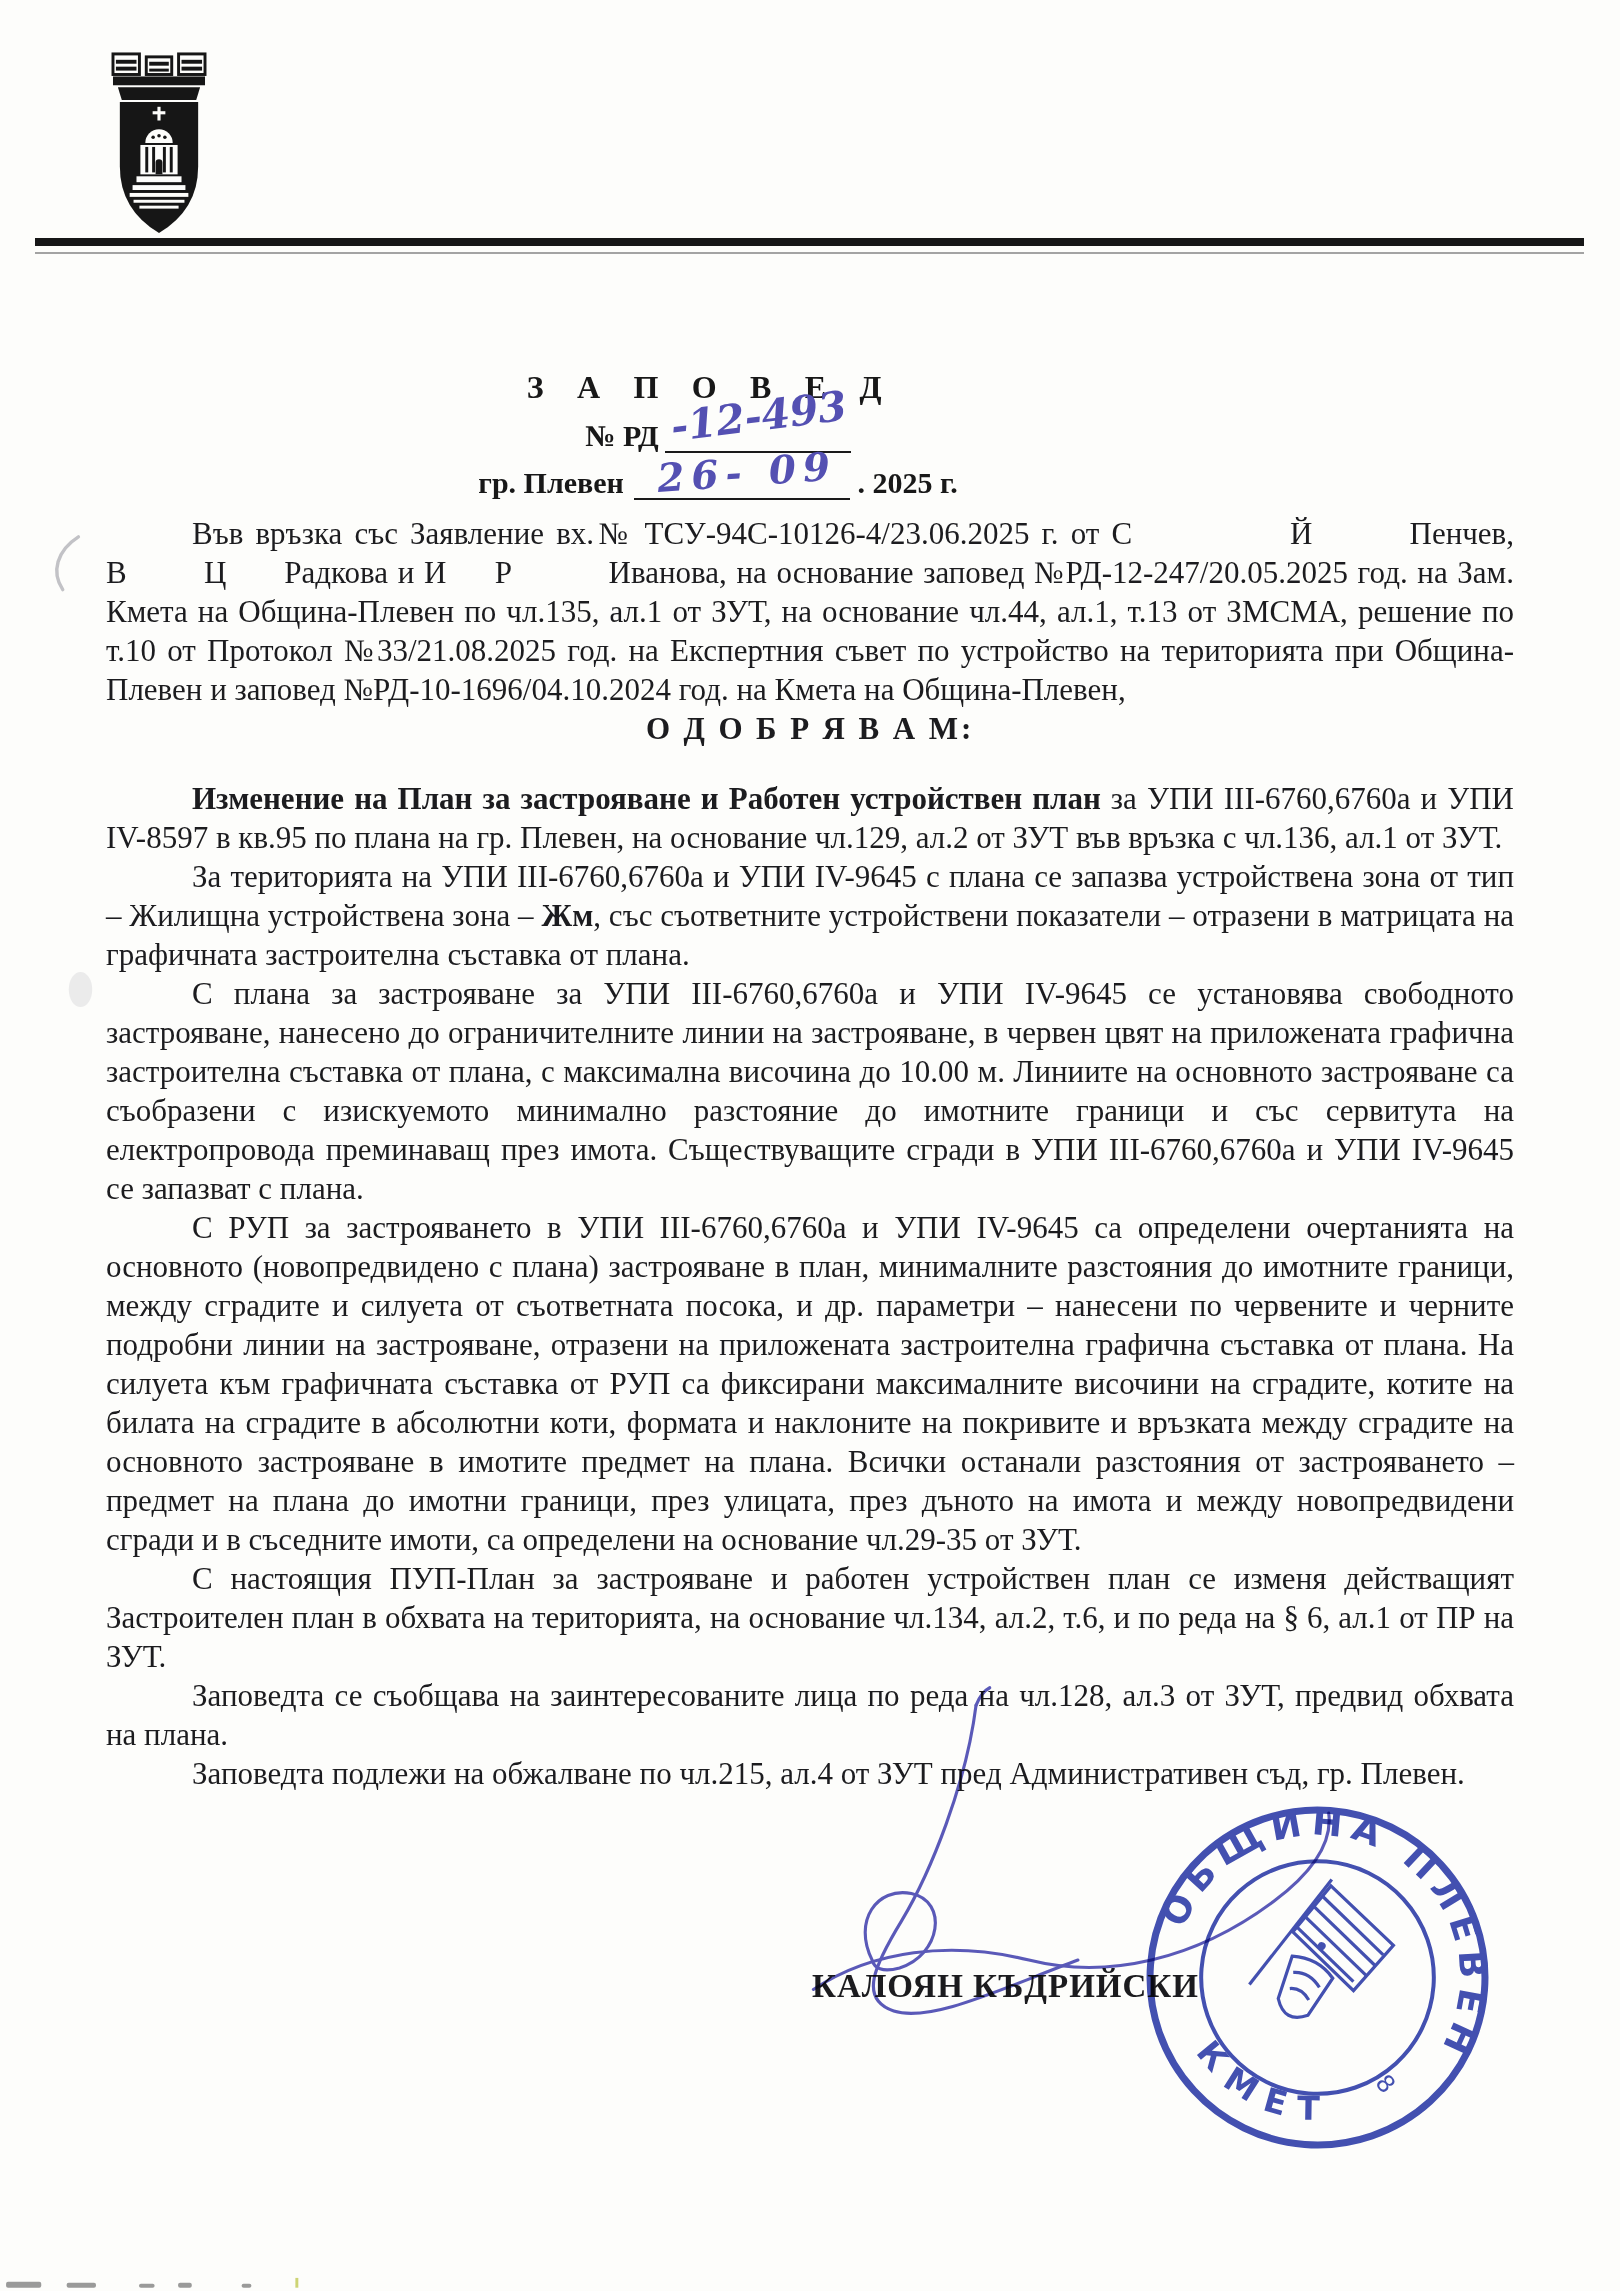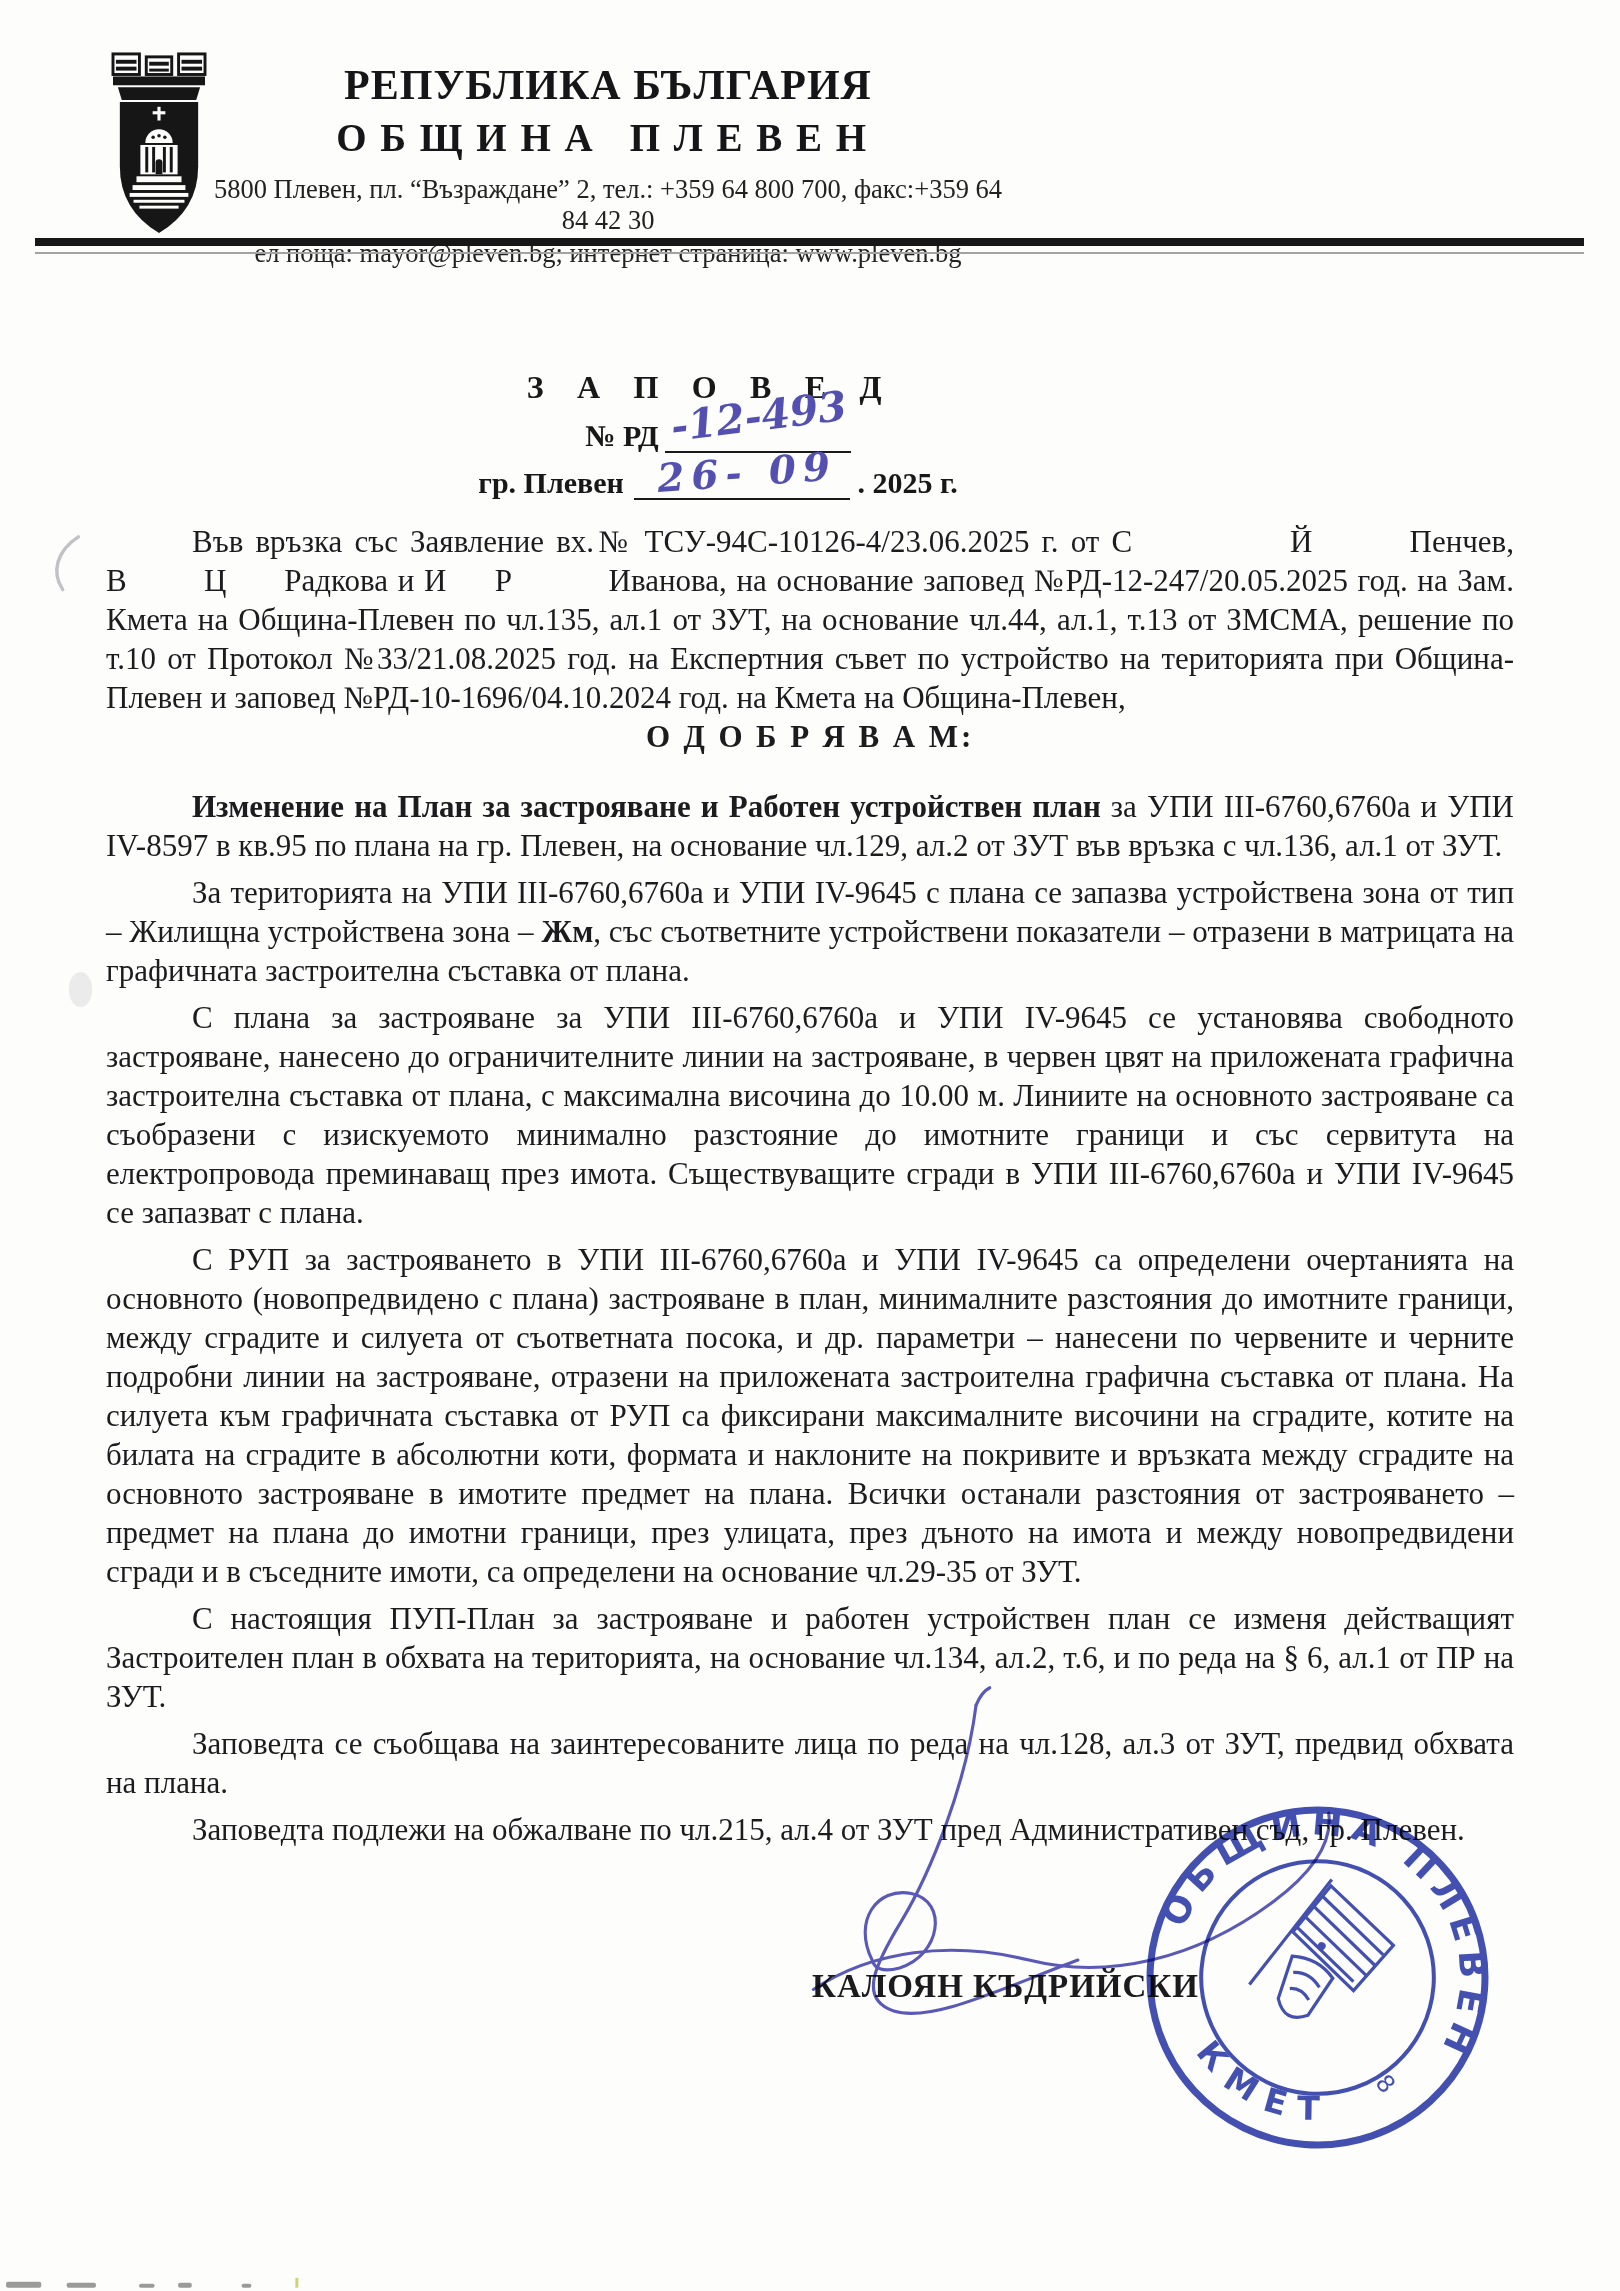--- a/index.html
+++ b/index.html
@@ -31,21 +31,21 @@
   .handwriting{
     position:absolute;left:9.8px;bottom:0px;
     font-family:"DejaVu Serif",serif;font-style:italic;font-weight:bold;
     font-size:41px;color:#5450b2;white-space:nowrap;
     transform:rotate(-7deg);transform-origin:left bottom;
   }
   .hw-slot.date .handwriting{transform:rotate(-4deg);letter-spacing:6.9px;font-size:39px;left:25.5px;bottom:-3.9px;}
   
   .body-text{position:absolute;left:106px;top:514px;width:1408px;font-size:31px;line-height:39px;text-align:justify;color:#1c1c1f;}
   .para{margin:0;}
-  .para.indent{text-indent:86px;margin-top:8px;}
+  .para.indent{text-indent:86px;}
   .para.center-heading{text-align:center;text-indent:0;font-weight:bold;letter-spacing:2.9px;margin-bottom:31px;}
   .b{font-weight:bold;}
   
   .signature{position:absolute;left:812px;top:1968px;width:647px;}
   .sig-name{font-size:33px;font-weight:bold;letter-spacing:1px;color:#1b1b1e;}
   .sig-title{font-size:32px;font-style:italic;margin-top:11.8px;letter-spacing:0.5px;color:#1f1f22;}
   
   .stamp{position:absolute;left:1137px;top:1797px;width:361px;height:361px;transform:rotate(26deg);opacity:0.9;mix-blend-mode:multiply;}
   .ink{position:absolute;left:784px;top:1666px;width:627px;height:451px;mix-blend-mode:multiply;}
   .margin-mark{position:absolute;left:39px;top:529px;width:69px;height:88px;}
@@ -95,26 +95,20 @@
       <rect x="43" y="98" width="3" height="26"></rect>
       <rect x="54" y="98" width="3" height="26"></rect>
       <rect x="61" y="98" width="3" height="26"></rect>
       <path d="M46.5,126 v-12 a3.5,3.5 0 0 1 7,0 v12 Z"></path>
       <circle cx="44" cy="88" r="1.8"></circle>
       <circle cx="50" cy="86.5" r="1.8"></circle>
       <circle cx="56" cy="88" r="1.8"></circle>
     </g>
   </svg>
 
-  <div class="header-text">
-    <div class="republic">РЕПУБЛИКА БЪЛГАРИЯ</div>
-    <div class="municipality">ОБЩИНА ПЛЕВЕН</div>
-    <div class="address">5800 Плевен, пл. “Възраждане” 2, тел.: +359 64 800 700, факс:+359 64 84 42 30</div>
-    <div class="contact">ел поща: mayor@pleven.bg; интернет страница: www.pleven.bg</div>
-  </div>
 
   <div class="rule-dark"></div>
   <div class="rule-light"></div>
 
   <div class="title-block">
     <div class="order-title">З А П О В Е Д</div>
     <div class="order-line">
       <span>№ РД</span><span class="hw-slot num"><span class="handwriting">-12-493</span></span>
     </div>
     <div class="order-line">

